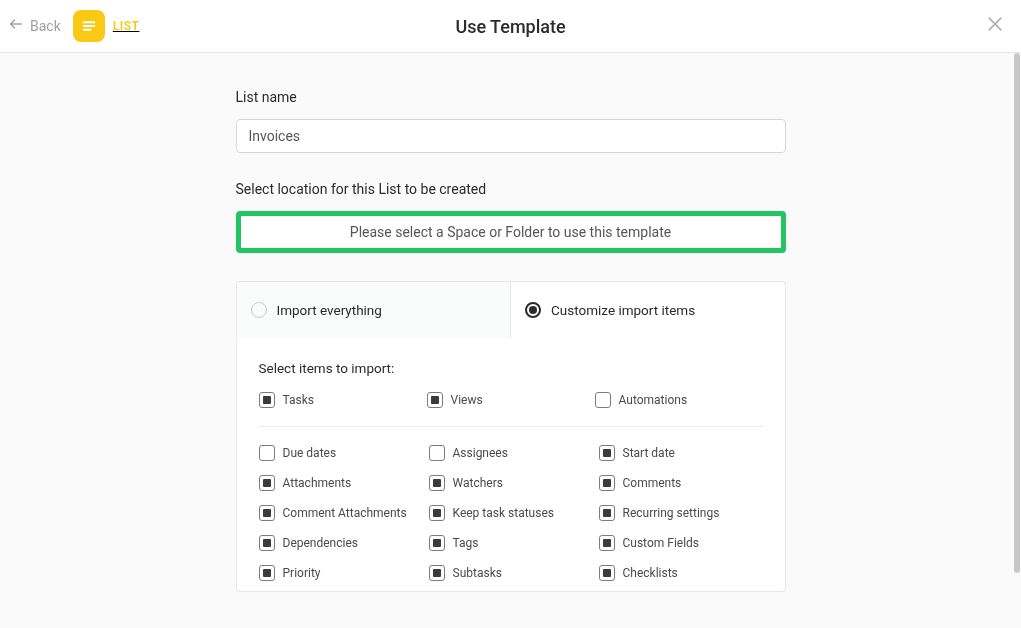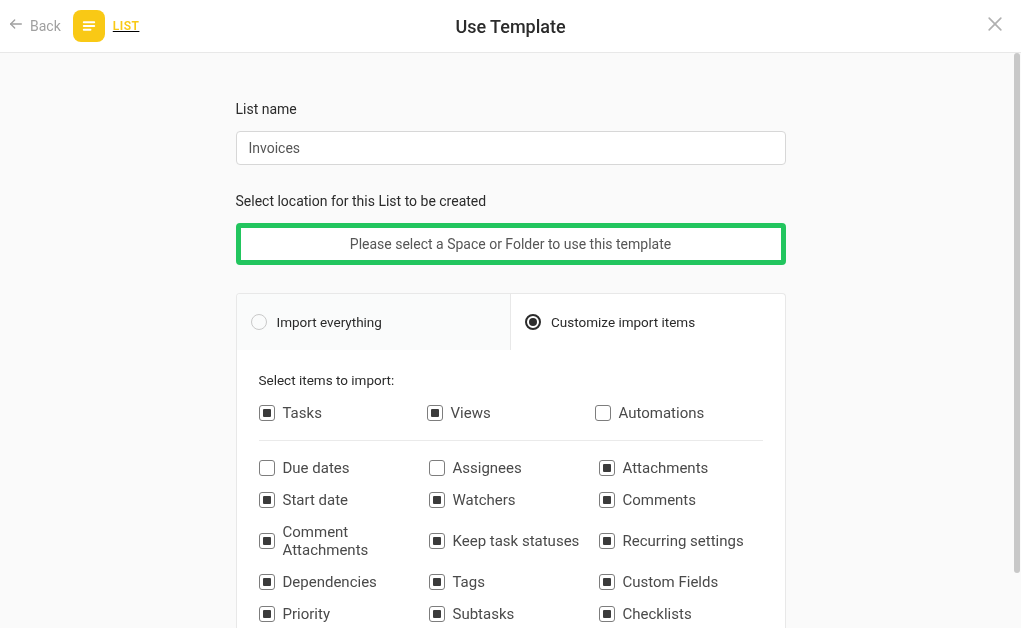--- a/index.html
+++ b/index.html
@@ -90,21 +90,20 @@
       background: #c8c8c8;
       border-radius: 3px;
     }
     .content {
       width: 550px;
       margin: 0 auto;
       padding: 36px 0 40px;
     }
     .field-group {
       margin-bottom: 28px;
-      margin-top: 12px;
     }
     .label {
       font-size: 14px;
       color: #2b2b2b;
       margin-bottom: 14px;
       display: block;
     }
     .text-input, .select-box {
       width: 100%;
       height: 20px;
@@ -213,21 +212,21 @@
       flex-shrink: 0;
     }
     .checkbox.checked::after {
       content: "";
       width: 8px;
       height: 8px;
       background: #3b3b3b;
       border-radius: 1px;
     }
     .check-label {
-      font-size: 15px;
+      font-size: 12px;
       color: #4a4a4a;
     }
   </style>
 </head>
 <body>
 
 <div class="header">
   <div class="back-group">
     <span>
       <svg width="16" height="16" viewBox="0 0 24 24" fill="none" stroke="#a0a0a0" stroke-width="2" stroke-linecap="round" stroke-linejoin="round">
@@ -308,25 +307,25 @@
             <div class="check-item">
               <div class="checkbox"></div>
               <span class="check-label">Due dates</span>
             </div>
             <div class="check-item">
               <div class="checkbox"></div>
               <span class="check-label">Assignees</span>
             </div>
             <div class="check-item">
               <div class="checkbox checked"></div>
+              <span class="check-label">Start date</span>
+            </div>
+            <div class="check-item">
+              <div class="checkbox checked"></div>
               <span class="check-label">Attachments</span>
-            </div>
-            <div class="check-item">
-              <div class="checkbox checked"></div>
-              <span class="check-label">Start date</span>
             </div>
             <div class="check-item">
               <div class="checkbox checked"></div>
               <span class="check-label">Watchers</span>
             </div>
             <div class="check-item">
               <div class="checkbox checked"></div>
               <span class="check-label">Comments</span>
             </div>
             <div class="check-item">

